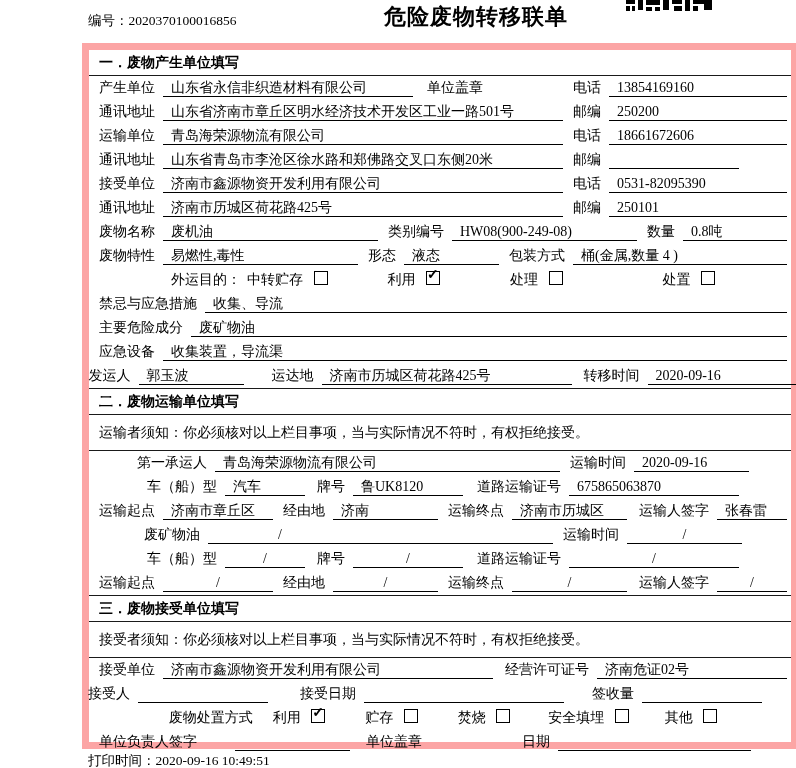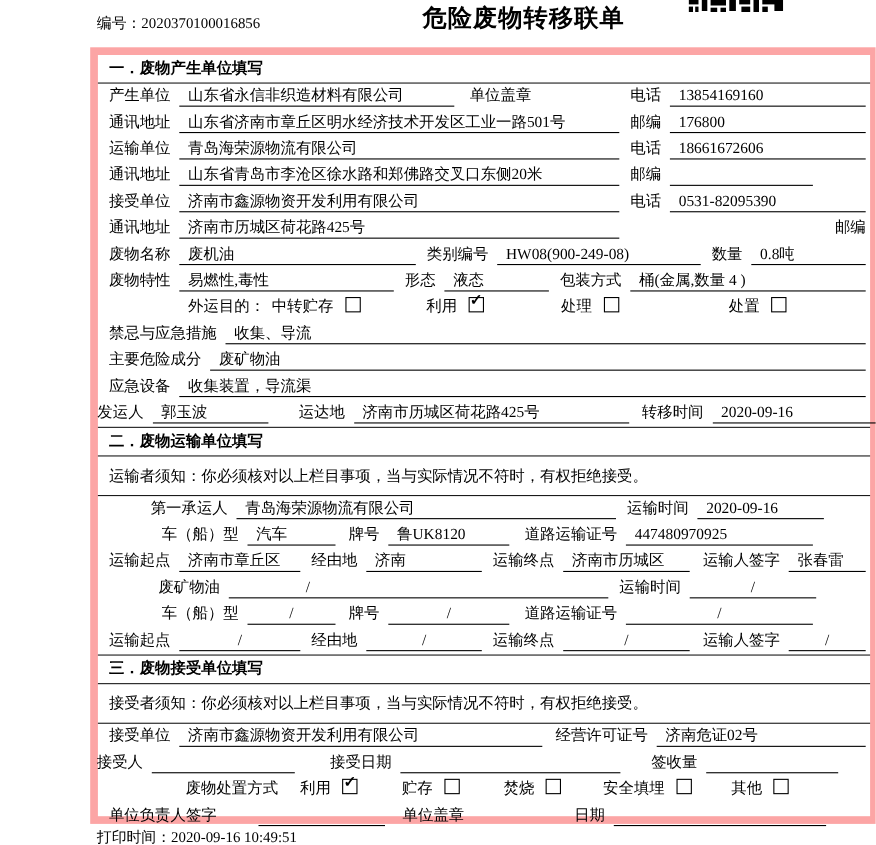--- a/index.html
+++ b/index.html
@@ -81,21 +81,21 @@
       <span class="ul w250">山东省永信非织造材料有限公司</span>
       <span class="lb ml14">单位盖章</span>
       <span class="lb push">电话</span>
       <span class="ul w178">13854169160</span>
     </div>
 
     <div class="row">
       <span class="lb">通讯地址</span>
       <span class="ul w400">山东省济南市章丘区明水经济技术开发区工业一路501号</span>
       <span class="lb push">邮编</span>
-      <span class="ul w178">176800</span>
+      <span class="ul w178">250200</span>
     </div>
 
     <div class="row">
       <span class="lb">运输单位</span>
       <span class="ul w400">青岛海荣源物流有限公司</span>
       <span class="lb push">电话</span>
       <span class="ul w178">18661672606</span>
     </div>
 
     <div class="row">
@@ -109,20 +109,21 @@
       <span class="lb">接受单位</span>
       <span class="ul w400">济南市鑫源物资开发利用有限公司</span>
       <span class="lb push">电话</span>
       <span class="ul w178">0531-82095390</span>
     </div>
 
     <div class="row">
       <span class="lb">通讯地址</span>
       <span class="ul w400">济南市历城区荷花路425号</span>
       <span class="lb push">邮编</span>
+      <span class="ul w178">250101</span>
     </div>
 
     <div class="row">
       <span class="lb">废物名称</span>
       <span class="ul w215">废机油</span>
       <span class="lb ml10">类别编号</span>
       <span class="ul w185">HW08(900-249-08)</span>
       <span class="lb ml10">数量</span>
       <span class="ul grow">0.8吨</span>
     </div>
@@ -189,21 +190,21 @@
       <span class="lb ml10">运输时间</span>
       <span class="ul w115">2020-09-16</span>
     </div>
 
     <div class="row">
       <span class="lb">车（船）型</span>
       <span class="ul w80">汽车</span>
       <span class="lb ml12">牌号</span>
       <span class="ul w110">鲁UK8120</span>
       <span class="lb ml14">道路运输证号</span>
-      <span class="ul w170">447480970925</span>
+      <span class="ul w170">675865063870</span>
     </div>
 
     <div class="row">
       <span class="lb">运输起点</span>
       <span class="ul w110">济南市章丘区</span>
       <span class="lb ml10">经由地</span>
       <span class="ul w105">济南</span>
       <span class="lb ml10">运输终点</span>
       <span class="ul w115">济南市历城区</span>
       <span class="lb ml12">运输人签字</span>

